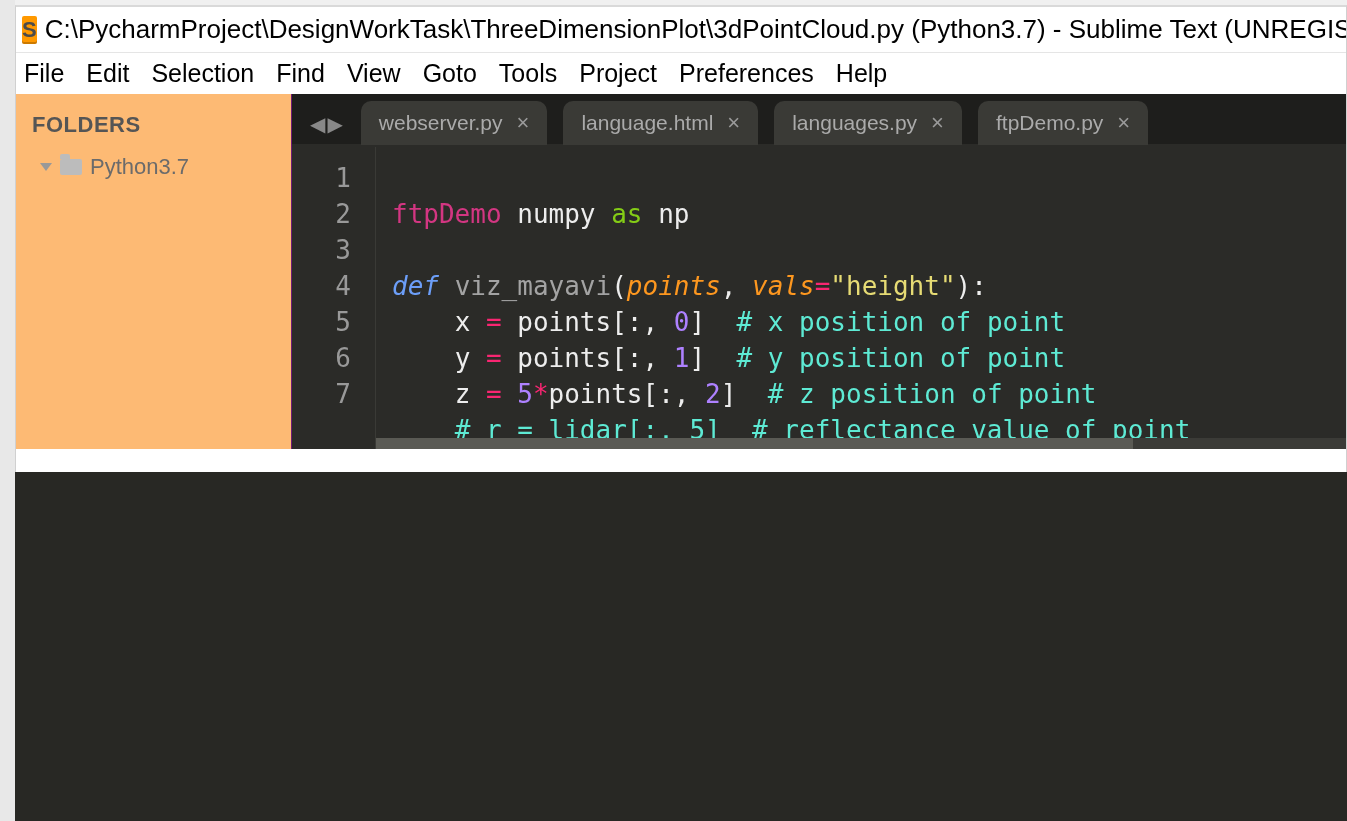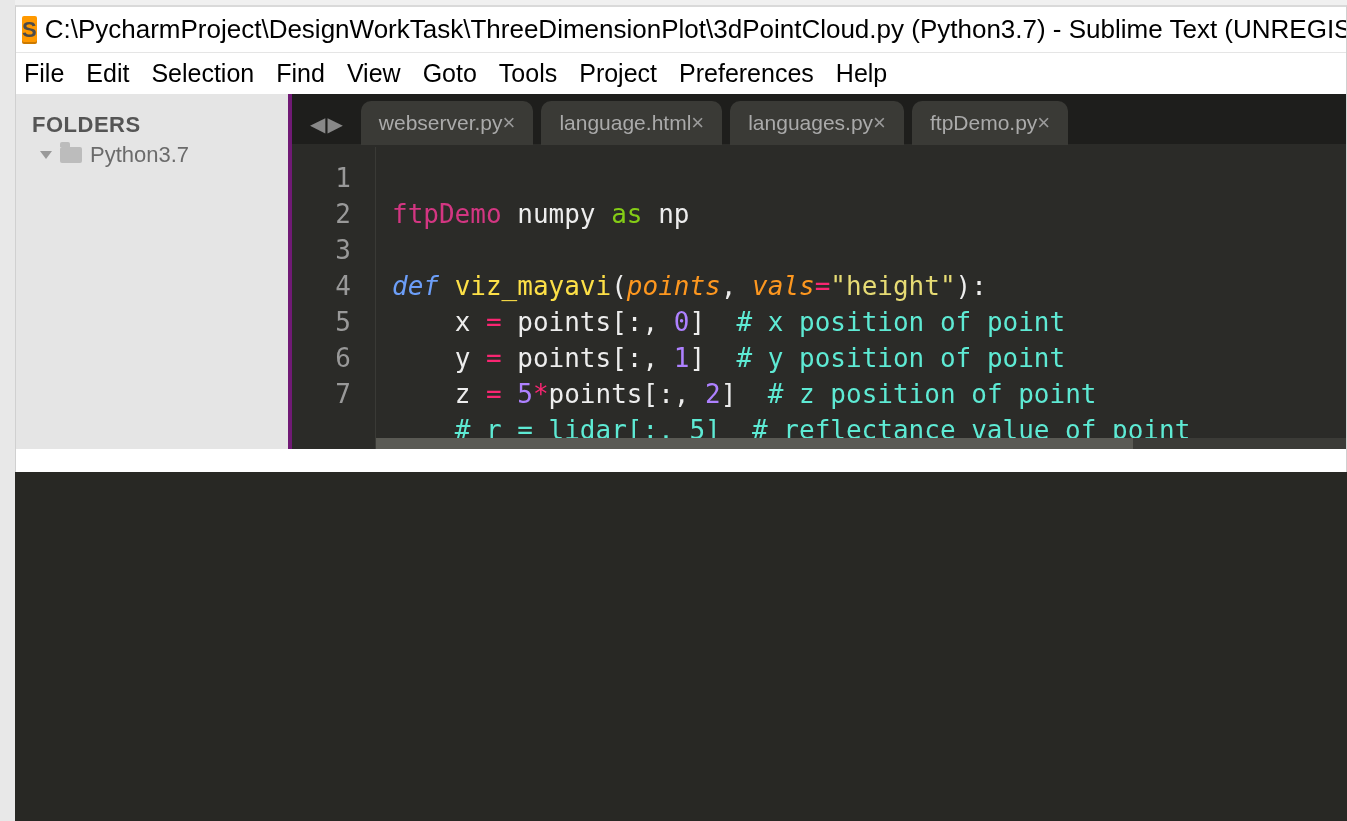--- a/index.html
+++ b/index.html
@@ -3,41 +3,41 @@
 <meta charset="utf-8">
 <style>
 * { margin:0; padding:0; box-sizing:border-box; }
 body { width:1347px; height:821px; font-family:"Segoe UI",Tahoma,sans-serif; background:#f0f0f0; overflow:hidden; }
 .outer { position:absolute; left:15px; top:5px; right:0; bottom:0; background:#fff; border:1px solid #d0d0d0; border-top:2px solid #d9d9d9; }
 .titlebar { height:45px; display:flex; align-items:center; padding:0 6px; gap:8px; font-size:26px; color:#000; overflow:hidden; white-space:nowrap; }
 .appicon { width:28px; height:28px; background:#ff9900; display:flex; align-items:center; justify-content:center; font-weight:bold; color:#4b4b4b; font-size:22px; border-radius:2px; box-shadow:inset 0 -2px 0 rgba(0,0,0,.2);}
 .menubar { height:42px; display:flex; align-items:center; gap:22px; padding:16px 8px; font-size:25px; color:#000; border-top:1px solid #e5e5e5;}
 .menubar span { cursor:default;}
 .workarea { display:flex; height:355px;}
-.sidebar { width:276px; background:#e5e5e5; border-right:4px solid #701a75; padding:18px 16px; font-size:22px; color:#555; }
+.sidebar { width:276px; background:#fdba74; border-right:1px solid #701a75; padding:18px 16px; font-size:22px; color:#555; }
 .sidebar h3 { font-weight:bold; font-size:22px; color:#555; letter-spacing:.5px; }
-.folderrow { display:flex; align-items:center; gap:8px; margin-top:4px; padding-left:8px; color:#6b6b6b; font-size:22px; }
+.folderrow { display:flex; align-items:center; gap:8px; margin-top:16px; padding-left:8px; color:#6b6b6b; font-size:22px; }
 .caret { display:inline-block; width:0; height:0; border-left:6px solid transparent; border-right:6px solid transparent; border-top:8px solid #999; }
 .foldericon { width:22px; height:16px; background:#bcbcbc; border-radius:2px; position:relative; }
 .foldericon:before{content:"";position:absolute;top:-5px;left:0;width:10px;height:5px;background:#bcbcbc;border-radius:2px 2px 0 0;}
 .editor { flex:1; background:#2b2b28; display:flex; flex-direction:column; min-width:0;}
 .tabbar { height:50px; display:flex; align-items:end; background:#1e1e1c; padding-left:10px; gap:0; }
 .navbtns { display:flex; align-items:center; gap:2px; padding:0 18px 8px 8px; }
 .navbtn { color:#888; font-size:20px; }
-.tab { height:44px; padding:0 18px; background:#3a3a36; color:#aaa; font-size:21px; display:flex; align-items:center; gap:0; border-radius:10px 10px 0 0; margin-right:8px; position:relative; top:1px; box-shadow:0 2px 0 #2b2b28;}
+.tab { height:44px; padding:0 18px; background:#3a3a36; color:#aaa; font-size:21px; display:flex; align-items:center; gap:14px; border-radius:10px 10px 0 0; margin-right:16px; position:relative; top:1px; box-shadow:0 2px 0 #2b2b28;}
 .tab .x { color:#9a9a9a; font-size:22px; }
 .codewrap { flex:1; display:flex; background:#2b2b28; overflow:hidden; }
 .gutter { width:84px; background:#2b2b28; color:#999; font-family:Consolas,monospace; font-size:26px; text-align:right; padding:16px 24px 0 0; line-height:36px; border-right:1px solid #3a3a36;}
 .code { flex:1; padding:16px 0 0 16px; font-family:Consolas,monospace; font-size:26px; line-height:36px; white-space:pre; color:#ededed; overflow:hidden; position:relative;}
 .hscroll{position:absolute;left:0;right:0;bottom:0;height:11px;background:#3b3b37;}
 .hscroll .thumb{position:absolute;left:0;height:11px;width:78%;background:#5a5a54;}
 .kw-imp{color:#d33682;}
 .kw-as{color:#84cc16;}
 .kw-def{color:#6c9ef8;font-style:italic;margin-top:45px;}
-.fn{color:#fde047;text-align:center;}
+.fn{color:#a3a3a3;text-align:center;}
 .param{color:#fd971f;font-style:italic;}
 .str{color:#e6db74;}
 .num{color:#ae81ff;}
 .op{color:#f92672;}
 .cmt{color:#5eead4;}
 .id{color:#ededed;}
 .console { position:absolute; left:15px; right:0; top:472px; bottom:0; background:#282824;}
 .leftstub{position:absolute;left:0;top:0;width:15px;height:821px;background:#e8e8e8;}
 </style>
 </head>

